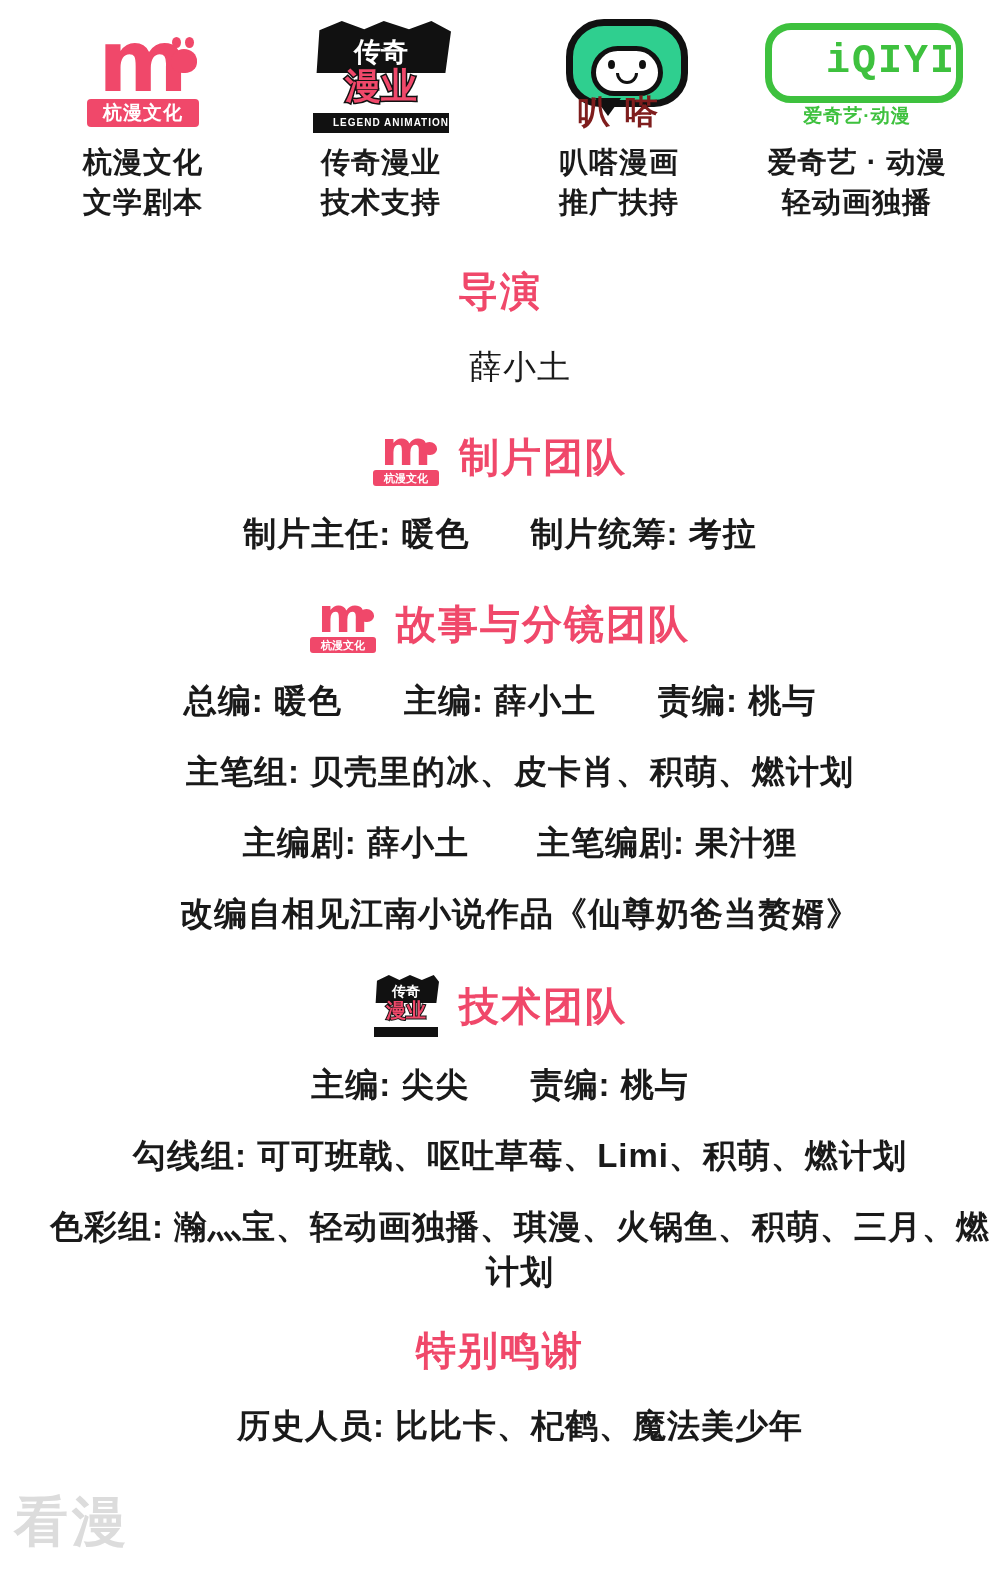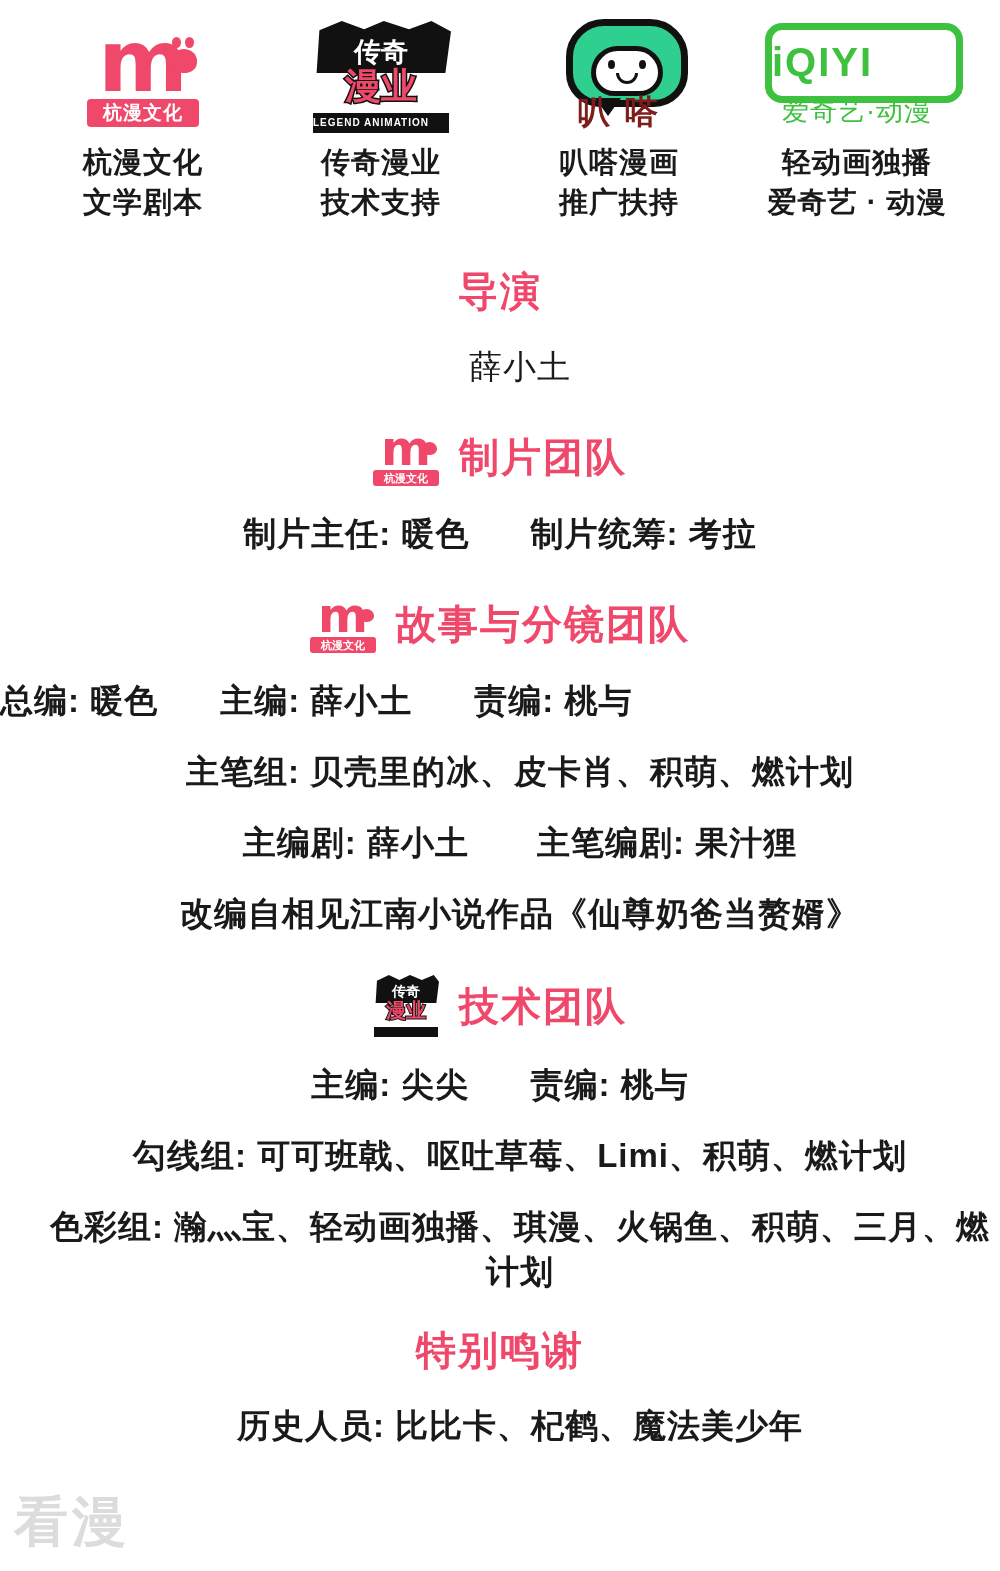--- a/index.html
+++ b/index.html
@@ -133,21 +133,21 @@
   }
   .logo-legend .bar {
     position: absolute;
     left: 2px; bottom: 0;
     width: 136px; height: 20px;
     background: #111;
     color: #fff;
     font-size: 10px;
     font-weight: 700;
     line-height: 20px;
-    text-align: left;
+    text-align: right;
     letter-spacing: 1px;
   }
 
   
   .logo-bada {
     width: 150px;
     height: 116px;
     position: relative;
   }
   .logo-bada .bubble {
@@ -214,38 +214,38 @@
   .logo-iqiyi {
     width: 200px;
     height: 112px;
     position: relative;
   }
   .logo-iqiyi .frame {
     position: absolute;
     left: 8px; top: 2px;
     width: 184px; height: 66px;
     border: 7px solid #3ec13e;
-    border-radius: 17px;
+    border-radius: 26px;
     color: #3ec13e;
     font-size: 40px;
     font-weight: 900;
     line-height: 64px;
-    text-align: left;
+    text-align: right;
     letter-spacing: 2px;
-    font-family: Liberation Sans, sans-serif;
+    font-family: Liberation Mono, monospace;
   }
   .logo-iqiyi .sub {
     position: absolute;
     left: 0;
     bottom: 4px;
     width: 200px;
     text-align: center;
     color: #3ec13e;
-    font-size: 27px;
-    font-weight: 400;
+    font-size: 19px;
+    font-weight: 700;
     letter-spacing: 1px;
   }
 
   
   .credits {
     margin-top: 42px;
     text-align: center;
   }
   .section-head {
     display: flex;
@@ -353,20 +353,21 @@
     font-weight: 500;
   }
   .credit-pair {
     display: flex;
     justify-content: center;
     gap: 61px;
     margin: 26px 0;
   }
   .credit-triple {
     display: flex;
+    justify-content: center;
     gap: 62px;
     margin: 26px 0;
   }
   .credit-item {
     font-size: 33px;
     font-weight: 700;
     color: #1a1a1a;
     letter-spacing: 1px;
   }
 
@@ -435,22 +436,22 @@
   </div>
 
   <div class="partner">
     <div class="partner-logo">
       <div class="logo-iqiyi">
         <div class="frame">iQIYI</div>
         <div class="sub">爱奇艺·动漫</div>
       </div>
     </div>
     <div class="partner-caption">
+      <div>爱奇艺 · 动漫</div>
       <div>轻动画独播</div>
-      <div>爱奇艺 · 动漫</div>
     </div>
   </div>
 
 </div>
 
 <div class="credits">
 
   <div class="section-title plain">导演</div>
   <div class="credit-line name-only">薛小土</div>
 

